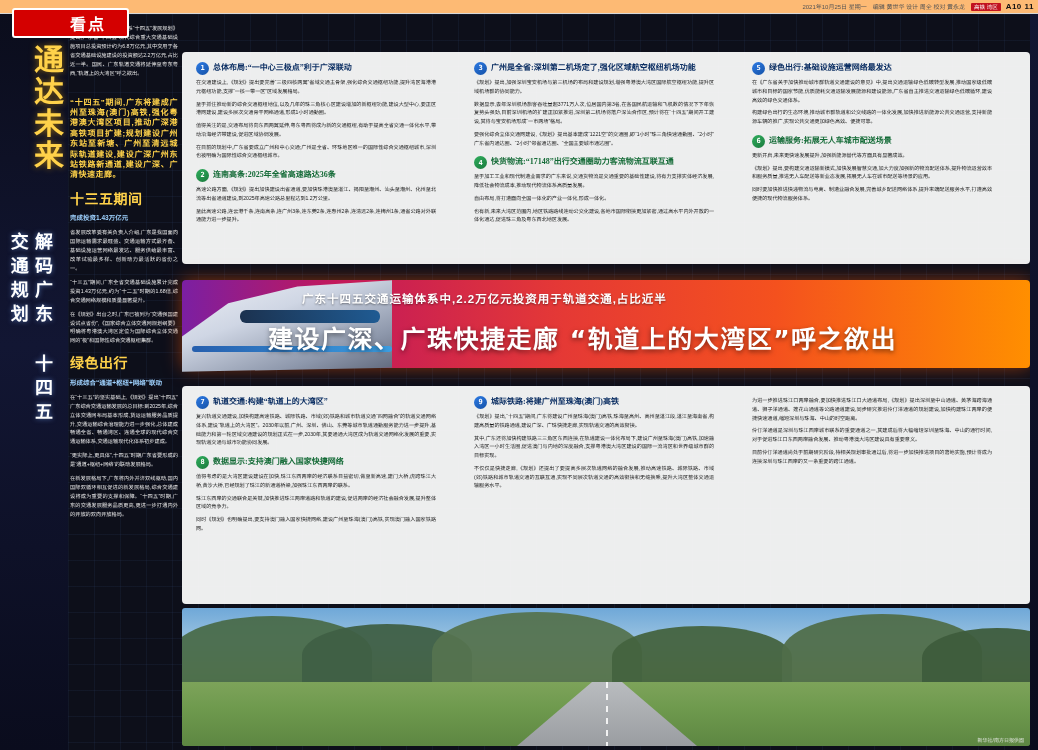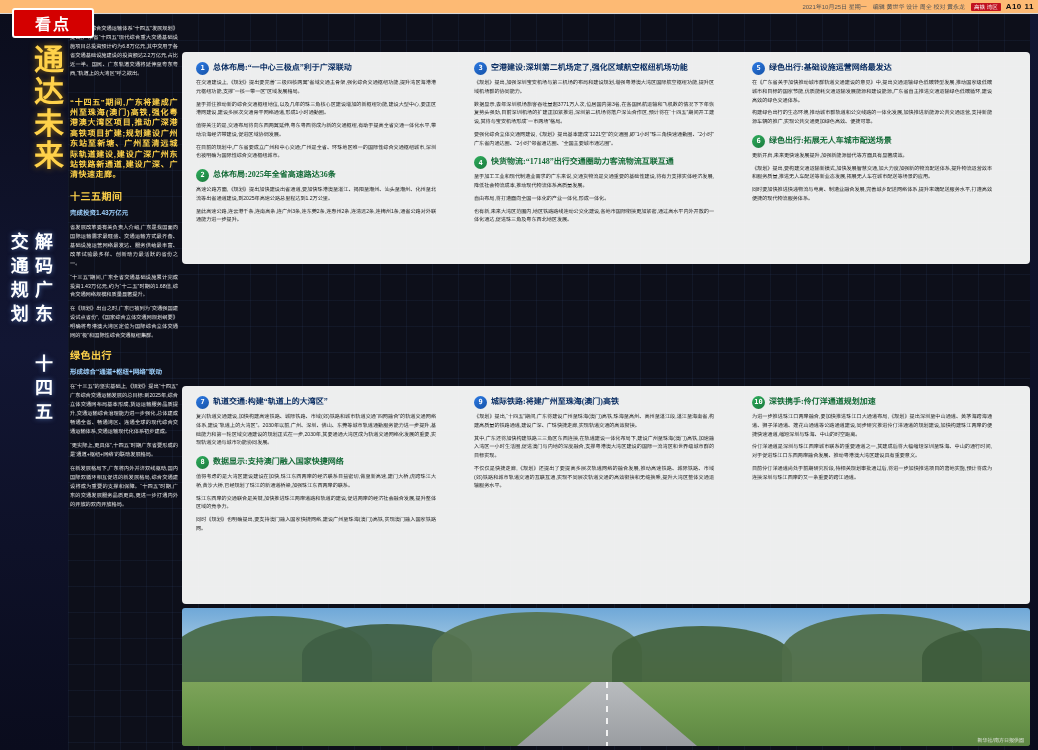--- a/index.html
+++ b/index.html
@@ -26,21 +26,21 @@
   
   .leftcol{
     position:absolute;left:0;top:14px;width:68px;height:736px;
     background:linear-gradient(180deg,#0b0d1c 0%,#121633 45%,#0a0c1d 100%);
   }
   .kandian{
     position:absolute;left:12px;top:8px;width:78px;height:26px;
     background:#d40000;border:2px solid #ffffff;border-radius:3px;
     color:#fff;font-size:16px;font-weight:bold;letter-spacing:2px;
     display:flex;align-items:center;justify-content:center;
-    font-family:"DejaVu Sans",sans-serif;z-index:6;
+    font-family:"DejaVu Sans",sans-serif;z-index:6;padding-left:35px;
   }
   .vtitle{
     position:absolute;left:6px;top:44px;width:56px;
     color:#ffd24a;font-size:30px;font-weight:bold;line-height:1.06;
     writing-mode:vertical-rl;text-orientation:upright;
     letter-spacing:2px;height:180px;
     text-shadow:0 0 6px rgba(255,180,0,.55);
     font-family:"DejaVu Sans",sans-serif;
   }
   .vsub{
@@ -50,21 +50,21 @@
     text-shadow:0 0 5px rgba(120,170,255,.6);
   }
 
   
   .greycol{
     position:absolute;left:70px;top:24px;width:108px;height:580px;
     color:#e8e8e8;font-size:5.2px;line-height:1.72;text-align:justify;
   }
   .greycol p{margin:0 0 5px 0;}
   .greycol .hd{
-    color:#ffd24a;font-size:10px;font-weight:bold;margin:9px 0 4px 0;line-height:1.3;
+    color:#ffd24a;font-size:14px;font-weight:bold;margin:9px 0 4px 0;line-height:1.3;
     letter-spacing:.5px;
   }
   .greycol .hd.small{font-size:8px;margin-top:20px;}
   .greycol .kpi{color:#9fd2ff;font-size:6.5px;font-weight:bold;margin:2px 0 5px;}
 
   
   .card{
     position:absolute;background:rgba(255,255,255,0.93);
     border-radius:4px;
   }
@@ -212,34 +212,34 @@
         <div class="body">
           <p>在交通建设上,《规划》提出要完善“三极四核两翼”省域交通主骨架,强化综合交通枢纽功能,提升湾区海港港元枢纽功能,支撑“一核一带一区”区域发展格局。</p>
           <p>至于抓住推动新的综合交通枢纽地位,以及几年的珠三角核心区建设增加的新枢纽功能,建设大型中心,要正区港网建设,建设多层次交通骨干网络通道,形成1小时通勤圈。</p>
           <p>值得关注的是,交通布局将向东西两翼延伸,粤东粤西将成为新的交通枢纽,有助于提高全省交通一体化水平,带动沿海经济带建设,促进区域协调发展。</p>
           <p>在目前的规划中,广东省要成立广州和中心交通;广州是全省、环珠地区唯一的国际性综合交通枢纽城市,深圳也被明确为国际性综合交通枢纽城市。</p>
         </div>
       </div>
       <div class="item">
         <div class="ihead">
           <div class="num green">2</div>
-          <div class="itext green">总体布局:2025年全省高速路达36条</div>
+          <div class="itext green">连南高条:2025年全省高速路达36条</div>
         </div>
         <div class="body">
           <p>高速公路方面,《规划》提出加快建设出省通道,要加快珠港澳至湛江、揭阳至潮州、汕头至潮州、化州至北流等出省通道建设,到2025年高速公路总里程达到1.2万公里。</p>
           <p>至此高速公路,连云港千条,连南高条,连广州3条,连东莞2条,连惠州2条,连清远2条,连梅州1条,通省公路对外联通能力进一步提升。</p>
         </div>
       </div>
     </div>
 
     <div class="col" style="left:292px;">
       <div class="item">
         <div class="ihead">
           <div class="num">3</div>
-          <div class="itext">空港建设:深圳第二机场定了,强化区域航空枢纽机场功能</div>
+          <div class="itext">广州是全省:深圳第二机场定了,强化区域航空枢纽机场功能</div>
         </div>
         <div class="body">
           <p>《规划》提出,加强深圳宝安机场与第三机场的布局和建设规划,增强粤港澳大湾区国际航空枢纽功能,提升区域机场群的协同能力。</p>
           <p>数据显示,去年深圳机场旅客吞吐量超3771万人次,位居国内第3名,在各国民航运输和飞机数的情况下下年恢复势头强劲,目前深圳机场的扩建正加紧推进,深圳第二机场将落户深汕合作区,预计将在“十四五”期间开工建设,其将与宝安机场形成“一市两场”格局。</p>
           <p>要强化综合立体交通网建设,《规划》提出基本建成“1221空”的交通圈,即“1小时”珠三角快速通勤圈、“2小时”广东省内通达圈、“2小时”邻省通达圈、“全国主要城市通达圈”。</p>
           <p></p>
         </div>
       </div>
       <div class="item">
         <div class="ihead">
@@ -261,31 +261,40 @@
           <div class="itext">绿色出行:基础设施运营网络最发达</div>
         </div>
         <div class="body">
           <p>在《广东省关于加快推动城市群轨道交通建设的意见》中,提出交通运输绿色低碳转型发展,推动国家级低碳城市和目标的国家节能,优质能耗交通运输发展能源和建设能源,广东省自主推进交通运输绿色低碳循环,建设高效的绿色交通体系。</p>
           <p>构建绿色出行的生态环境,推动城市群轨道和公交线路的一体化发展,加快推进新能源公共交通运营,支持新能源车辆的推广,实现公共交通更加绿色高效、便捷可靠。</p>
         </div>
       </div>
       <div class="item">
         <div class="ihead">
           <div class="num green">6</div>
-          <div class="itext green">绿色出行:拓展无人车城市配送场景</div>
+          <div class="itext green">运输服务:拓展无人车城市配送场景</div>
         </div>
         <div class="body">
           <p>更新开启,未来更快速发展提升,加强新能源替代等方面具有显著成效。</p>
           <p>《规划》提出,要构建交通运输新模式,加快发展智慧交通,加大力度加强新的物流配送体系,提升物流运营效率和服务质量,推进无人车配送等新业态发展,拓展无人车在城市配送等场景的应用。</p>
           <p>同时要加快推进快递物流与电商、制造业融合发展,完善城乡配送网络体系,提升末端配送服务水平,打造高效便捷的现代物流服务体系。</p>
         </div>
       </div>
     </div>
   </div>
 
+  <div class="banner">
+    <div class="bannerbg"></div>
+    <div class="train">
+      <div class="trainwin"></div>
+      <div class="trainstripe"></div>
+    </div>
+    <div class="bannerline">广东十四五交通运输体系中,2.2万亿元投资用于轨道交通,占比近半</div>
+    <div class="bannertitle">建设广深、广珠快捷走廊 “轨道上的大湾区”呼之欲出</div>
+  </div>
 
   <div class="card" id="cardBottom">
 
     <div class="col" style="left:14px;">
       <div class="item">
         <div class="ihead">
           <div class="num">7</div>
           <div class="itext">轨道交通:构建“轨道上的大湾区”</div>
         </div>
         <div class="body">
@@ -314,24 +323,20 @@
         <div class="body">
           <p>《规划》提出,“十四五”期间,广东将建设广州至珠海(澳门)高铁,珠海至高州、高州至湛江段,湛江至海南省,构建高质量的铁路通道,建设广深、广珠快捷走廊,实现轨道交通的高效衔接。</p>
           <p>其中,广东还将加快构建铁路三三角区东西连接,在轨道建设一体化布局下,建设广州至珠海(澳门)高铁,加速融入湾区一小时生活圈,促进澳门与内地的深度融合,支撑粤港澳大湾区建设的国际一流湾区和世界级城市群的目标实现。</p>
           <p>不仅仅是快捷走廊,《规划》还提出了要提高多层次轨道网络的融合发展,推动高速铁路、城际铁路、市域(郊)铁路和城市轨道交通的互联互通,实现不同层次轨道交通的高效衔接和无缝换乘,提升大湾区整体交通运输服务水平。</p>
         </div>
       </div>
     </div>
 
     <div class="col" style="left:570px;">
       <div class="item">
-        <div class="ihead">
-          <div class="num green">10</div>
-          <div class="itext green">深铁携手:伶仃洋通道规划加速</div>
-        </div>
         <div class="body">
           <p>为进一步推进珠江口两岸融合,要加快推进珠江口大通道布局,《规划》提出深圳至中山通道、黄茅海跨海通道、狮子洋通道、莲花山通道等公路通道建设,同步研究推进伶仃洋通道的规划建设,加快构建珠江两岸的便捷快速通道,缩短深圳与珠海、中山的时空距离。</p>
           <p>伶仃洋通道是深圳与珠江西岸城市联系的重要通道之一,其建成后将大幅缩短深圳至珠海、中山的通行时间,对于促进珠江口东西两岸融合发展、推动粤港澳大湾区建设具有重要意义。</p>
           <p>目前伶仃洋通道尚处于前期研究阶段,待相关规划审批通过后,将进一步加快推进项目的落地实施,预计将成为连接深圳与珠江西岸的又一条重要的跨江通道。</p>
         </div>
       </div>
     </div>
   </div>
 
   <div class="photo">

